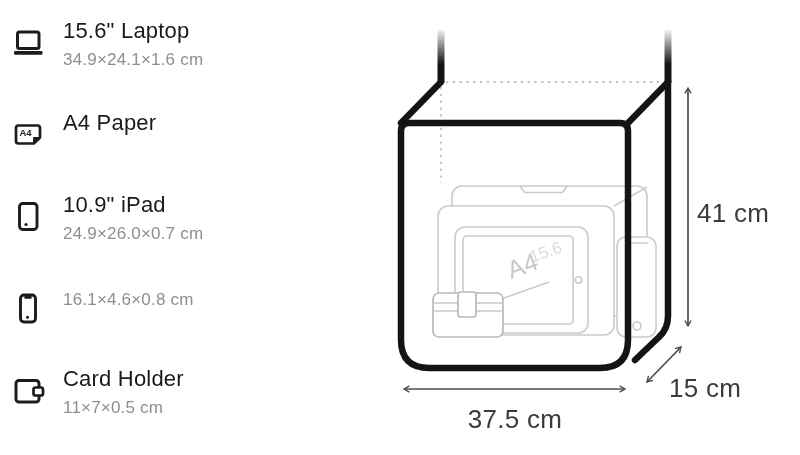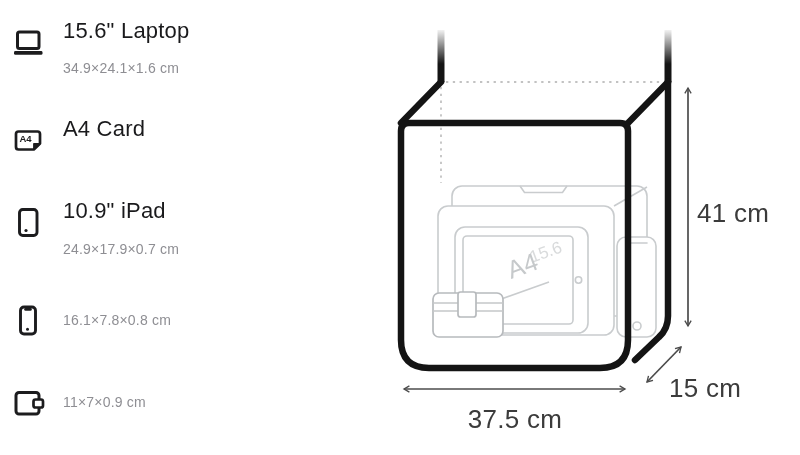--- a/index.html
+++ b/index.html
@@ -14,22 +14,22 @@
   }
   .row{display:flex;align-items:flex-start;}
   .icon-wrap{width:36px;height:36px;margin-top:7px;flex:0 0 36px;}
   .icon-wrap svg{display:block;}
   .txt{margin-left:17px;}
   .title{
     font-size:22px;line-height:1.2;color:#1a1a1c;
     letter-spacing:0.2px;font-weight:400;white-space:nowrap;
   }
   .dims{
-    font-size:14px;line-height:1.2;color:#8e8e93;
-    margin-top:16px;letter-spacing:0.2px;white-space:nowrap;
+    font-size:17px;line-height:1.2;color:#8e8e93;
+    margin-top:6px;letter-spacing:0.2px;white-space:nowrap;
   }
   .diagram{position:absolute;left:375px;top:0;}
   .dim-label{
     font-size:26px;fill:#3b3b3b;letter-spacing:0.3px;
     font-family:"Liberation Sans","DejaVu Sans",sans-serif;
   }
   .sketch{stroke:#c9ccce;stroke-width:1.6;fill:none;}
   .sketch-fill{stroke:#c9ccce;stroke-width:1.6;fill:#ffffff;}
   .outline{stroke:#141414;stroke-width:6.5;fill:none;stroke-linecap:round;stroke-linejoin:round;}
   .dimline{stroke:#4c4c4c;stroke-width:1.7;fill:none;}
@@ -54,59 +54,60 @@
 
   <div class="row">
     <div class="icon-wrap">
       <svg width="36" height="36" viewBox="0 0 36 36">
         <path d="M8.5,8.5 H27.5 a2.5,2.5 0 0 1 2.5,2.5 V20.5 L23.8,26.5 H8.5 a2.5,2.5 0 0 1 -2.5,-2.5 V11 a2.5,2.5 0 0 1 2.5,-2.5 Z" fill="none" stroke="#1c1c1e" stroke-width="2.7" stroke-linejoin="round"></path>
         <path d="M29.6,20.8 L23.9,20.8 L23.9,26.3 Z" fill="#1c1c1e" stroke="#1c1c1e" stroke-width="1.6" stroke-linejoin="round"></path>
         <text x="9.5" y="18.5" font-size="9.5" font-weight="bold" fill="#1c1c1e">A4</text>
       </svg>
     </div>
     <div class="txt">
-      <div class="title">A4 Card</div>
+      <div class="title">A4 Paper</div>
     </div>
   </div>
 
   <div class="row">
     <div class="icon-wrap">
       <svg width="36" height="36" viewBox="0 0 36 36">
         <rect x="9.5" y="4.5" width="17.5" height="26" rx="3.2" fill="none" stroke="#1c1c1e" stroke-width="2.9"></rect>
         <circle cx="16" cy="25.5" r="1.6" fill="#1c1c1e"></circle>
       </svg>
     </div>
     <div class="txt">
       <div class="title">10.9" iPad</div>
-      <div class="dims">24.9×17.9×0.7 cm</div>
+      <div class="dims">24.9×26.0×0.7 cm</div>
     </div>
   </div>
 
   <div class="row">
     <div class="icon-wrap">
       <svg width="36" height="36" viewBox="0 0 36 36">
         <rect x="10.5" y="4" width="15" height="27" rx="3.5" fill="none" stroke="#1c1c1e" stroke-width="2.9"></rect>
         <rect x="14.2" y="5" width="7.6" height="2.8" rx="1.4" fill="#1c1c1e"></rect>
         <circle cx="17.5" cy="26.2" r="1.5" fill="#1c1c1e"></circle>
       </svg>
     </div>
     <div class="txt">
-      <div class="dims">16.1×7.8×0.8 cm</div>
+      <div class="dims">16.1×4.6×0.8 cm</div>
     </div>
   </div>
 
   <div class="row">
     <div class="icon-wrap">
       <svg width="36" height="36" viewBox="0 0 36 36">
         <rect x="6" y="7.5" width="23" height="21.5" rx="3" fill="none" stroke="#1c1c1e" stroke-width="3"></rect>
         <rect x="23.5" y="14.5" width="9.5" height="8" rx="2" fill="#ffffff" stroke="#1c1c1e" stroke-width="2.7"></rect>
       </svg>
     </div>
     <div class="txt">
-      <div class="dims">11×7×0.9 cm</div>
+      <div class="title">Card Holder</div>
+      <div class="dims">11×7×0.5 cm</div>
     </div>
   </div>
 
 </div>
 
 <svg class="diagram" width="425" height="455" viewBox="0 0 425 455">
   <defs>
     <linearGradient id="strapFade" gradientUnits="userSpaceOnUse" x1="0" y1="28" x2="0" y2="64">
       <stop offset="0" stop-color="#141414" stop-opacity="0"></stop>
       <stop offset="1" stop-color="#141414" stop-opacity="1"></stop>

